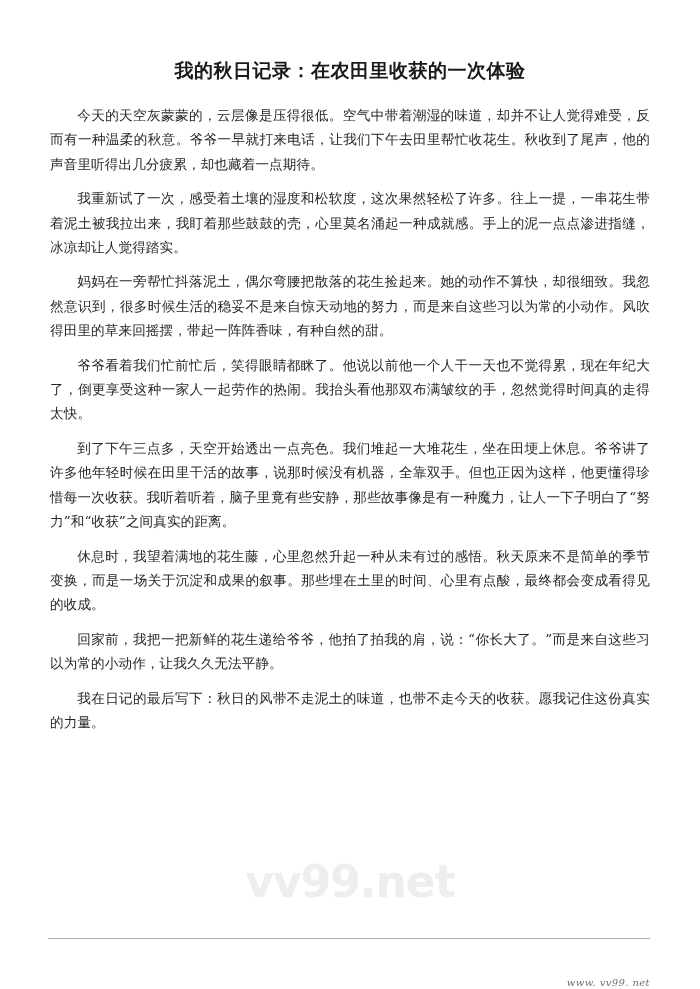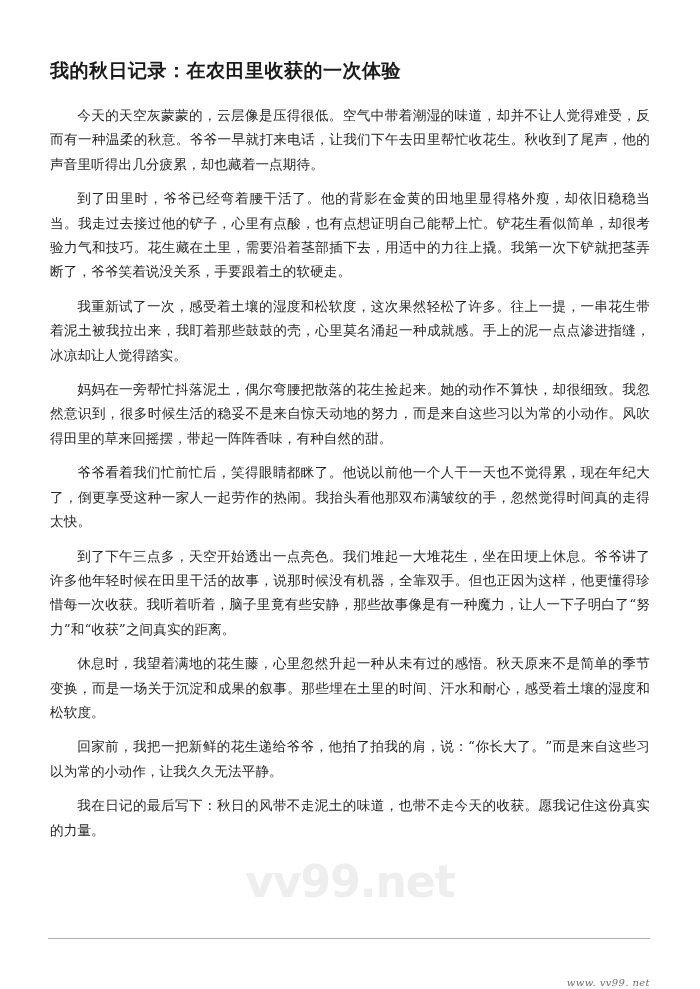--- a/index.html
+++ b/index.html
@@ -20,20 +20,21 @@
     width: 700px;
     height: 989px;
     box-sizing: border-box;
     padding: 0 50px;
     background: #ffffff;
   }
 
   .doc-title {
     margin: 0;
     padding-top: 56px;
+    text-align: center;
     font-family: "DejaVu Serif", "Liberation Serif", serif;
     font-weight: bold;
     font-size: 19px;
     line-height: 28px;
     letter-spacing: 0.5px;
     color: #1a1a1a;
   }
 
   .body-content {
     margin-top: 19px;
@@ -91,26 +92,25 @@
 </style>
 </head>
 <body>
 
 <div class="page">
 
   <h1 class="doc-title">我的秋日记录：在农田里收获的一次体验</h1>
 
   <div class="body-content">
     <p class="para">今天的天空灰蒙蒙的，云层像是压得很低。空气中带着潮湿的味道，却并不让人觉得难受，反而有一种温柔的秋意。爷爷一早就打来电话，让我们下午去田里帮忙收花生。秋收到了尾声，他的声音里听得出几分疲累，却也藏着一点期待。</p>
-    <p class="para">到了田里时，爷爷已经弯着腰干活了。他的背影在金黄的田地里显得格外瘦，却依旧稳稳当当。我走过去接过他的铲子，心里有点酸，也有点想证明自己能帮上忙。铲花生看似简单，却很考验力气和技巧。花生藏在土里，需要沿着茎部插下去，用适中的力往上撬。我第一次下铲就把茎弄断了，爷爷笑着说没关系，手要跟着土的软硬走。</p>
     <p class="para">我重新试了一次，感受着土壤的湿度和松软度，这次果然轻松了许多。往上一提，一串花生带着泥土被我拉出来，我盯着那些鼓鼓的壳，心里莫名涌起一种成就感。手上的泥一点点渗进指缝，冰凉却让人觉得踏实。</p>
     <p class="para">妈妈在一旁帮忙抖落泥土，偶尔弯腰把散落的花生捡起来。她的动作不算快，却很细致。我忽然意识到，很多时候生活的稳妥不是来自惊天动地的努力，而是来自这些习以为常的小动作。风吹得田里的草来回摇摆，带起一阵阵香味，有种自然的甜。</p>
     <p class="para">爷爷看着我们忙前忙后，笑得眼睛都眯了。他说以前他一个人干一天也不觉得累，现在年纪大了，倒更享受这种一家人一起劳作的热闹。我抬头看他那双布满皱纹的手，忽然觉得时间真的走得太快。</p>
     <p class="para">到了下午三点多，天空开始透出一点亮色。我们堆起一大堆花生，坐在田埂上休息。爷爷讲了许多他年轻时候在田里干活的故事，说那时候没有机器，全靠双手。但也正因为这样，他更懂得珍惜每一次收获。我听着听着，脑子里竟有些安静，那些故事像是有一种魔力，让人一下子明白了“努力”和“收获”之间真实的距离。</p>
-    <p class="para">休息时，我望着满地的花生藤，心里忽然升起一种从未有过的感悟。秋天原来不是简单的季节变换，而是一场关于沉淀和成果的叙事。那些埋在土里的时间、汗水和耐心，感受着土壤的湿度和松软度。</p>
+    <p class="para">休息时，我望着满地的花生藤，心里忽然升起一种从未有过的感悟。秋天原来不是简单的季节变换，而是一场关于沉淀和成果的叙事。那些埋在土里的时间、心里有点酸，最终都会变成看得见的收成。</p>
     <p class="para">回家前，我把一把新鲜的花生递给爷爷，他拍了拍我的肩，说：“你长大了。”而是来自这些习以为常的小动作，让我久久无法平静。</p>
     <p class="para">我在日记的最后写下：秋日的风带不走泥土的味道，也带不走今天的收获。愿我记住这份真实的力量。</p>
   </div>
 
   <div class="watermark">vv99.net</div>
 
   <div class="footer-rule"></div>
 
   <div class="footer-text">www. vv99. net</div>
 

